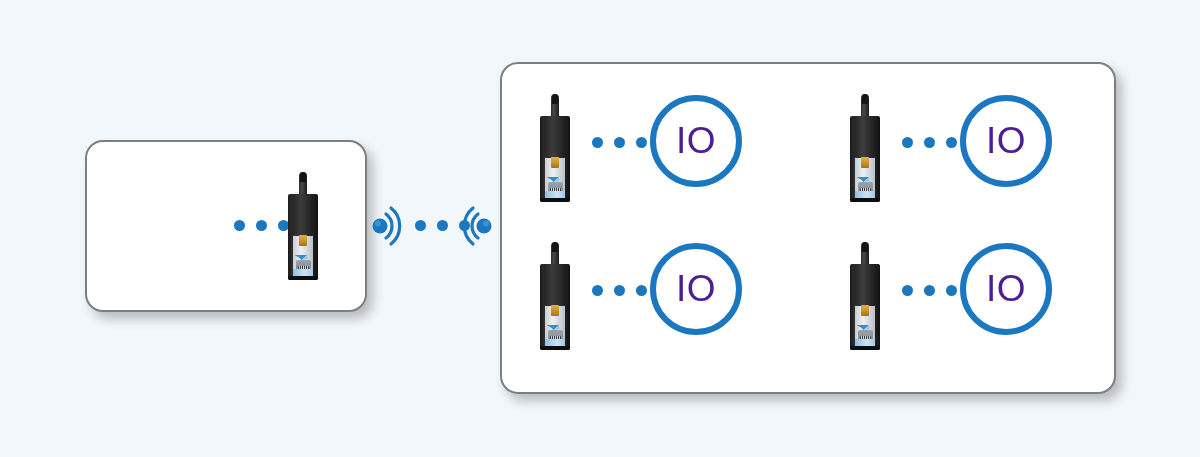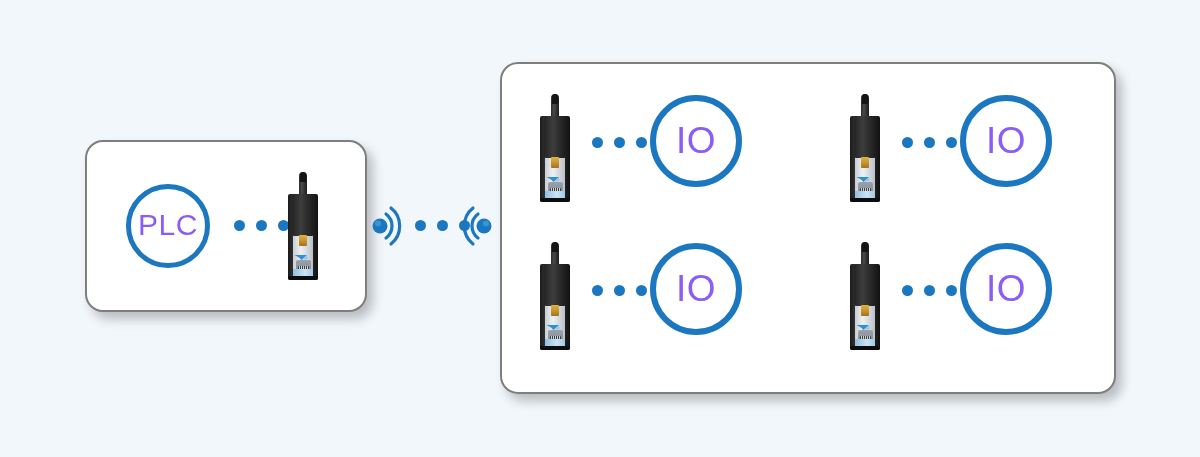--- a/index.html
+++ b/index.html
@@ -53,21 +53,21 @@
 
   
   .label-circle {
     border-radius: 50%;
     border-style: solid;
     border-color: #1b77bf;
     display: flex;
     align-items: center;
     justify-content: center;
     box-sizing: border-box;
-    color: #8b5cf6;
+    color: #4c1d95;
     letter-spacing: 0.5px;
   }
   .circle-plc {
     width: 84px;
     height: 84px;
     border-width: 5px;
     font-size: 30px;
   }
   .circle-io {
     width: 92px;
@@ -233,23 +233,20 @@
   #io-cell-3 { left: 540px; top: 242px; }
   #io-cell-4 { left: 850px; top: 242px; }
 </style>
 </head>
 <body>
 
 <div class="stage">
 
   <div class="panel panel-plc"></div>
 
-  <div class="label-circle circle-plc node-row" id="plc-circle">
-    <span>PLC</span>
-  </div>
 
   <div class="dots node-row" id="plc-dots">
     <i></i>
     <i></i>
     <i></i>
   </div>
 
   <div class="device node-row" id="plc-device">
     <div class="antenna"></div>
     <div class="antenna-tip"></div>

